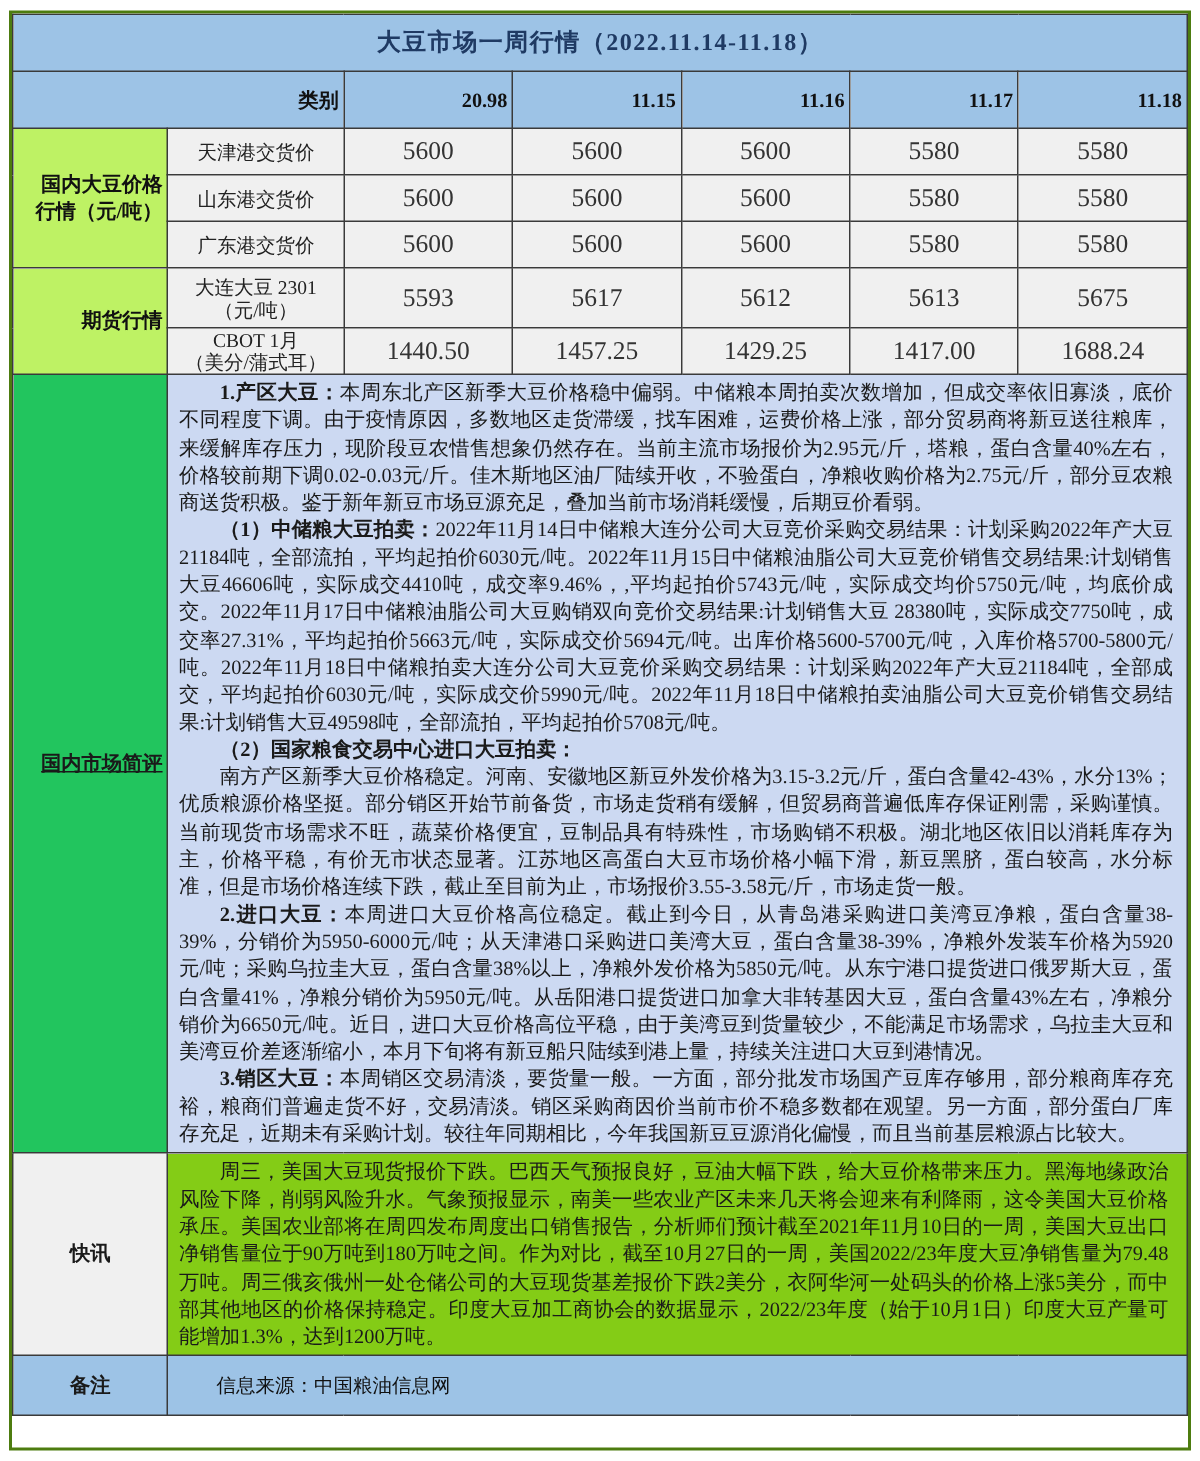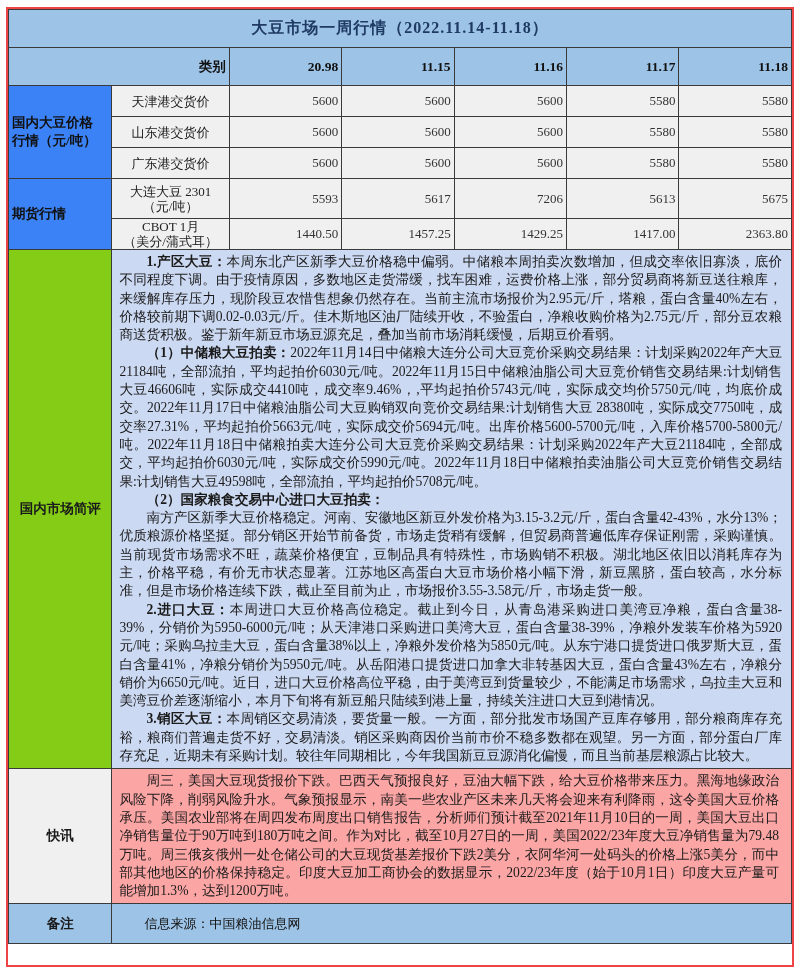--- a/index.html
+++ b/index.html
@@ -1,33 +1,33 @@
 <!DOCTYPE html>
 <html><head>
 <meta charset="utf-8">
 <style>
   html,body{margin:0;padding:0;background:#ffffff;}
   body{width:800px;height:974px;font-family:"Liberation Serif","DejaVu Serif",serif;color:#1a1a1a;}
-  .sheet{margin:7px 6px;border:2px solid #ef4444;width:784px;height:956px;overflow:hidden;background:#fff;}
+  .sheet{margin:7px 6px;border:2px solid #4d7c0f;width:784px;height:956px;overflow:hidden;background:#fff;}
   table{border-collapse:collapse;table-layout:fixed;width:784px;}
   td{border:1px solid #3a3a3a;padding:0 3px;overflow:hidden;}
   .c-sec{width:103px;}
   .c-sub{width:117px;}
   .c-d{width:112px;}
   .title-cell{background:#9dc3e6;text-align:center;font-weight:bold;font-size:16px;color:#1f3a63;letter-spacing:1px;}
   .hdr{background:#9dc3e6;text-align:right;font-weight:bold;font-size:13.5px;color:#111;}
-  .seclabel{background:#3b82f6;text-align:left;font-weight:bold;font-size:13.5px;color:#111;}
+  .seclabel{background:#bef264;text-align:right;font-weight:bold;font-size:13.5px;color:#111;}
   .sublabel{background:#f0f0f0;text-align:center;font-size:13px;color:#222;line-height:15px;}
-  .val{background:#f0f0f0;text-align:right;font-size:13px;color:#333;}
+  .val{background:#f0f0f0;text-align:center;font-size:17px;color:#333;}
   .blk{display:block;}
-  .review-label{background:#84cc16;text-align:center;font-weight:bold;font-size:13.5px;}
+  .review-label{background:#22c55e;text-align:right;font-weight:bold;font-size:13.5px;text-decoration:underline;}
   .review-cell{background:#ccd9f2;vertical-align:top;padding:3px 9px 3px 7px;}
   .review-cell p, .news-cell p{margin:0;text-indent:2em;font-size:13.6px;line-height:18.3px;text-align:justify;color:#1a1a1a;}
   .news-label{background:#f0f0f0;text-align:center;font-weight:bold;font-size:13.5px;}
-  .news-cell{background:#fca5a5;vertical-align:top;padding:3px 12px 3px 7px;}
+  .news-cell{background:#84cc16;vertical-align:top;padding:3px 12px 3px 7px;}
   .note-label{background:#9dc3e6;text-align:center;font-weight:bold;font-size:13.5px;}
   .note-cell{background:#9dc3e6;font-size:13px;padding-left:32px;color:#111;}
   b{font-weight:bold;}
 </style>
 </head>
 <body>
 
 <div class="sheet">
 <table>
   <colgroup>
@@ -84,34 +84,34 @@
   </tr>
 
   <tr style="height:40px">
     <td rowspan="2" class="seclabel">期货行情</td>
     <td class="sublabel">
       <span class="blk">大连大豆 2301</span>
       <span class="blk">（元/吨）</span>
     </td>
     <td class="val">5593</td>
     <td class="val">5617</td>
-    <td class="val">7206</td>
+    <td class="val">5612</td>
     <td class="val">5613</td>
     <td class="val">5675</td>
   </tr>
   <tr style="height:28px">
     <td class="sublabel">
       <span class="blk">CBOT 1月</span>
       <span class="blk">（美分/蒲式耳）</span>
     </td>
     <td class="val">1440.50</td>
     <td class="val">1457.25</td>
     <td class="val">1429.25</td>
     <td class="val">1417.00</td>
-    <td class="val">2363.80</td>
+    <td class="val">1688.24</td>
   </tr>
 
   <tr>
     <td class="review-label">国内市场简评</td>
     <td colspan="6" class="review-cell">
       <p><b>1.产区大豆：</b><span>本周东北产区新季大豆价格稳中偏弱。中储粮本周拍卖次数增加，但成交率依旧寡淡，底价不同程度下调。由于疫情原因，多数地区走货滞缓，找车困难，运费价格上涨，部分贸易商将新豆送往粮库，来缓解库存压力，现阶段豆农惜售想象仍然存在。当前主流市场报价为2.95元/斤，塔粮，蛋白含量40%左右，价格较前期下调0.02-0.03元/斤。佳木斯地区油厂陆续开收，不验蛋白，净粮收购价格为2.75元/斤，部分豆农粮商送货积极。鉴于新年新豆市场豆源充足，叠加当前市场消耗缓慢，后期豆价看弱。</span></p>
       <p><b>（1）中储粮大豆拍卖：</b><span>2022年11月14日中储粮大连分公司大豆竞价采购交易结果：计划采购2022年产大豆21184吨，全部流拍，平均起拍价6030元/吨。2022年11月15日中储粮油脂公司大豆竞价销售交易结果:计划销售大豆46606吨，实际成交4410吨，成交率9.46%，,平均起拍价5743元/吨，实际成交均价5750元/吨，均底价成交。2022年11月17日中储粮油脂公司大豆购销双向竞价交易结果:计划销售大豆 28380吨，实际成交7750吨，成交率27.31%，平均起拍价5663元/吨，实际成交价5694元/吨。出库价格5600-5700元/吨，入库价格5700-5800元/吨。2022年11月18日中储粮拍卖大连分公司大豆竞价采购交易结果：计划采购2022年产大豆21184吨，全部成交，平均起拍价6030元/吨，实际成交价5990元/吨。2022年11月18日中储粮拍卖油脂公司大豆竞价销售交易结果:计划销售大豆49598吨，全部流拍，平均起拍价5708元/吨。</span></p>
       <p><b>（2）国家粮食交易中心进口大豆拍卖：</b><span></span></p>
       <p><b></b><span>南方产区新季大豆价格稳定。河南、安徽地区新豆外发价格为3.15-3.2元/斤，蛋白含量42-43%，水分13%；优质粮源价格坚挺。部分销区开始节前备货，市场走货稍有缓解，但贸易商普遍低库存保证刚需，采购谨慎。当前现货市场需求不旺，蔬菜价格便宜，豆制品具有特殊性，市场购销不积极。湖北地区依旧以消耗库存为主，价格平稳，有价无市状态显著。江苏地区高蛋白大豆市场价格小幅下滑，新豆黑脐，蛋白较高，水分标准，但是市场价格连续下跌，截止至目前为止，市场报价3.55-3.58元/斤，市场走货一般。</span></p>
       <p><b>2.进口大豆：</b><span>本周进口大豆价格高位稳定。截止到今日，从青岛港采购进口美湾豆净粮，蛋白含量38-39%，分销价为5950-6000元/吨；从天津港口采购进口美湾大豆，蛋白含量38-39%，净粮外发装车价格为5920元/吨；采购乌拉圭大豆，蛋白含量38%以上，净粮外发价格为5850元/吨。从东宁港口提货进口俄罗斯大豆，蛋白含量41%，净粮分销价为5950元/吨。从岳阳港口提货进口加拿大非转基因大豆，蛋白含量43%左右，净粮分销价为6650元/吨。近日，进口大豆价格高位平稳，由于美湾豆到货量较少，不能满足市场需求，乌拉圭大豆和美湾豆价差逐渐缩小，本月下旬将有新豆船只陆续到港上量，持续关注进口大豆到港情况。</span></p>

